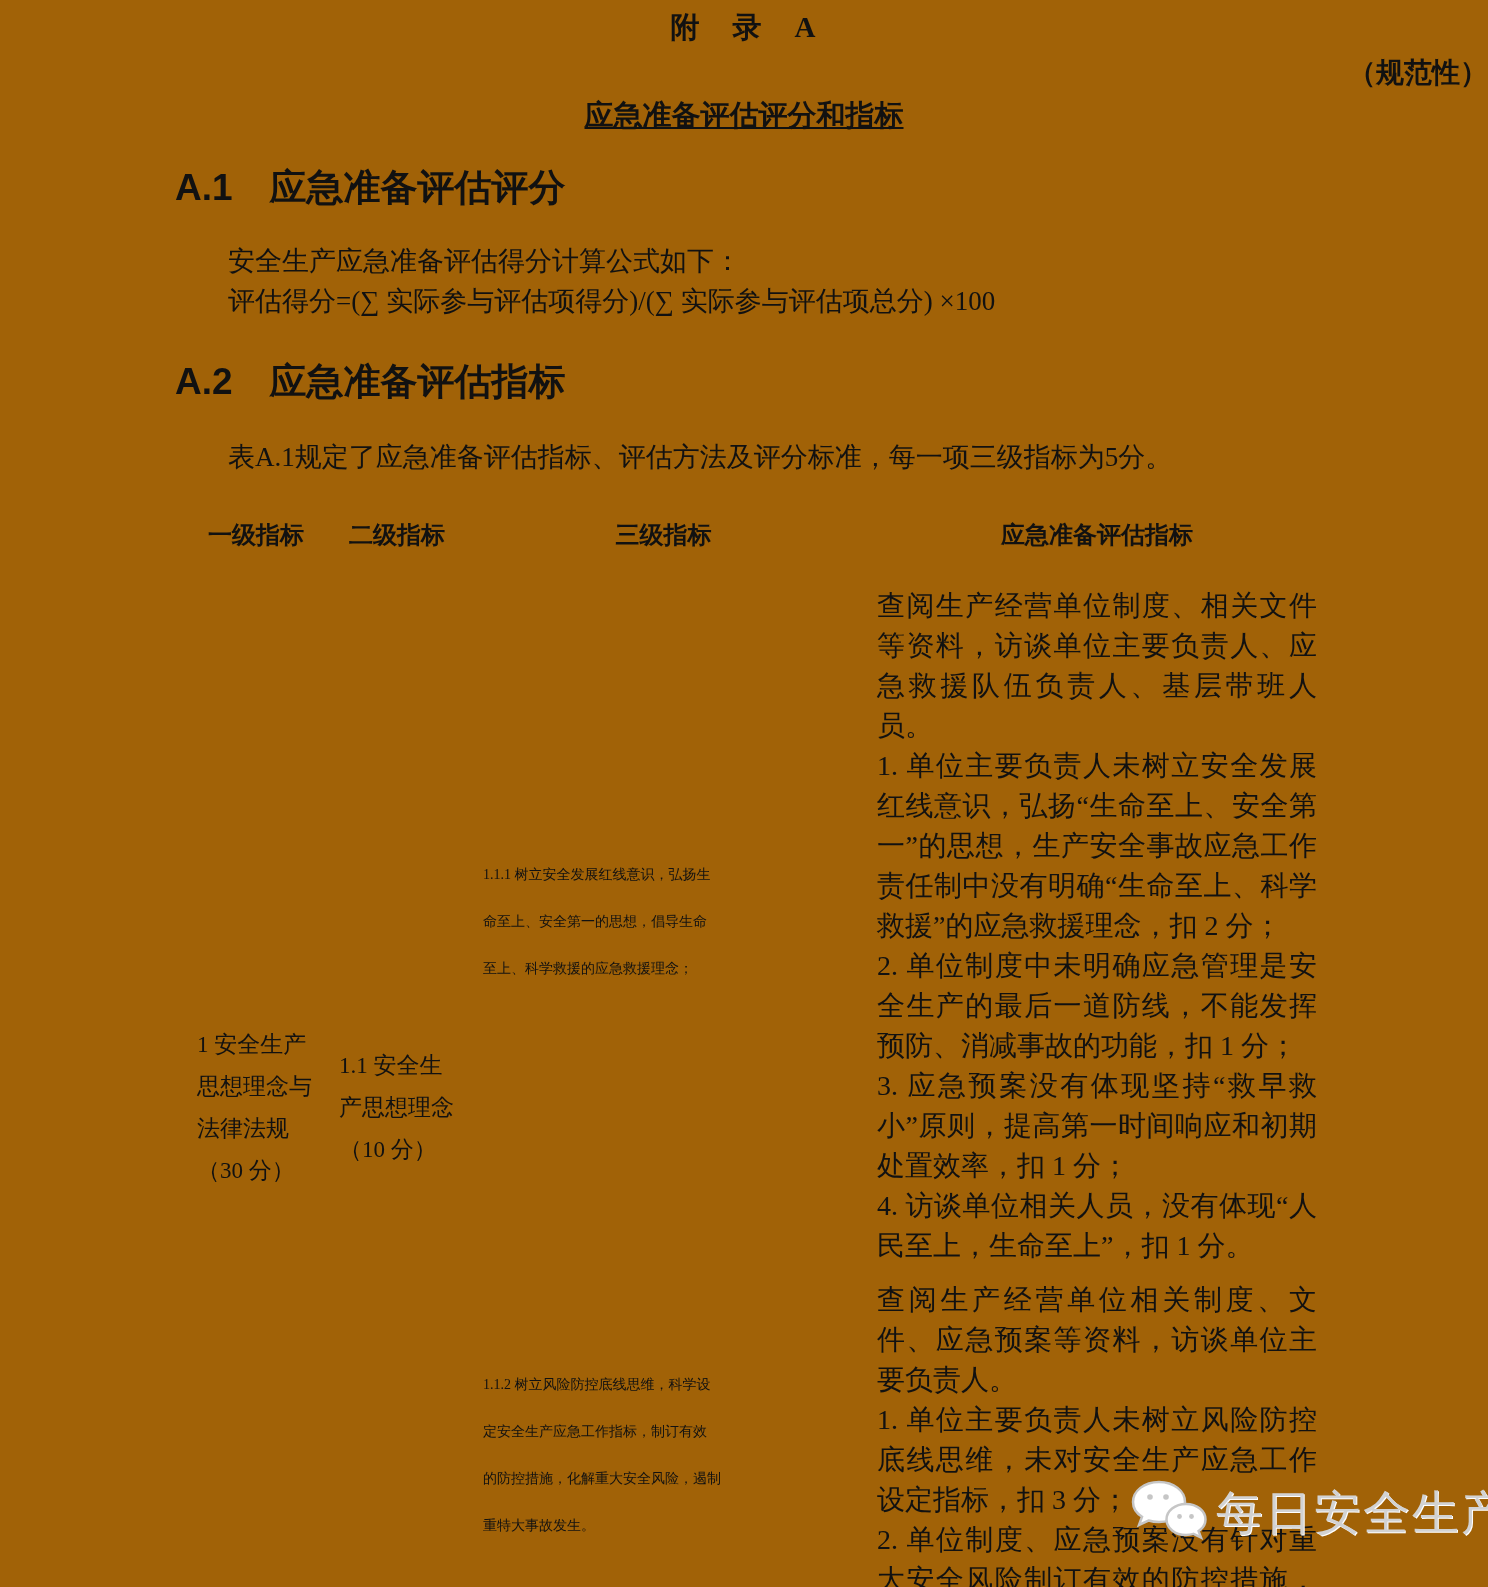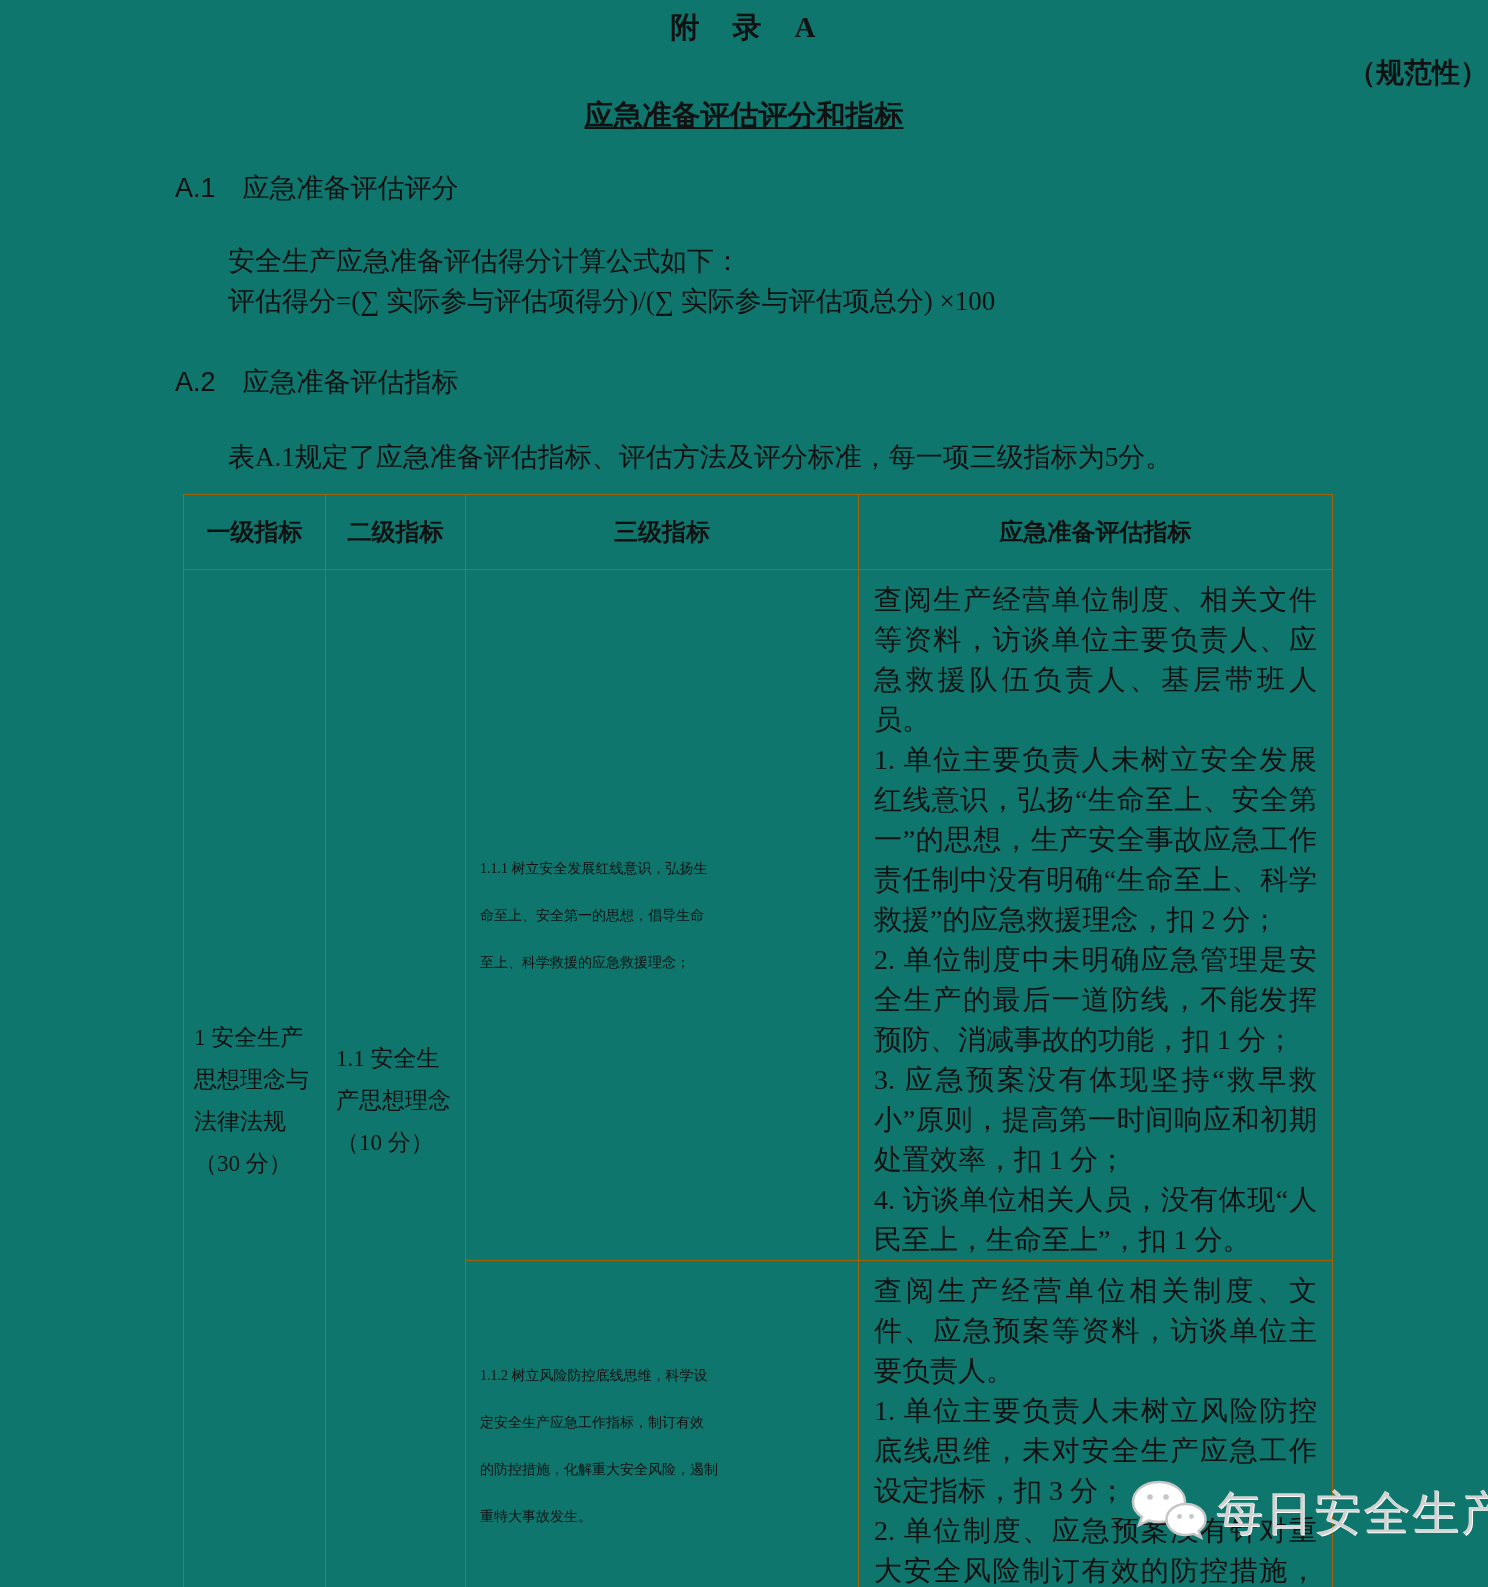--- a/index.html
+++ b/index.html
@@ -1,20 +1,20 @@
 <!DOCTYPE html>
 <html><head>
 <meta charset="utf-8">
 <style>
   html, body { margin: 0; padding: 0; background: #ffffff; }
   .page {
     position: relative;
     width: 1488px;
     height: 1587px;
-    background: #0f766e;
+    background: #a16207;
     color: #111111;
     font-family: "Liberation Serif", "DejaVu Serif", serif;
     overflow: hidden;
   }
   .heading-font { font-family: "Liberation Sans", "DejaVu Sans", sans-serif; }
 
   .doc-title1 {
     margin: 0; padding-top: 8px;
     text-align: center;
     font-size: 29px; font-weight: bold; line-height: 38px;
@@ -26,21 +26,21 @@
     font-size: 28px; font-weight: bold; line-height: 38px;
   }
   .doc-title3 {
     margin: 4px 0 0 0;
     text-align: center;
     font-size: 29px; font-weight: bold; line-height: 38px; text-decoration: underline;
   }
 
   .section-heading {
     margin: 0 0 0 175px;
-    font-size: 27px; font-weight: normal; line-height: 36px;
+    font-size: 37px; font-weight: bold; line-height: 36px;
   }
   .sh-a1 { margin-top: 36px; }
   .sh-a2 { margin-top: 46px; }
 
   .body-para {
     margin: 0 60px 0 228px;
     font-size: 27px; line-height: 34px;
   }
   .p-intro   { margin-top: 38px; }
   .p-formula { margin-top: 6px; }
@@ -52,21 +52,21 @@
     font-size: 26px; font-weight: bold; line-height: 34px;
   }
 
   table.eval-table {
     margin: 20px 0 0 183px;
     width: 1149px;
     border-collapse: collapse;
     table-layout: fixed;
   }
   .eval-table th, .eval-table td {
-    border: 1px solid #a16207;
+    border: 4px solid #a16207;
     background: transparent;
   }
   .eval-table th {
     height: 72px;
     font-size: 24px; font-weight: bold;
     text-align: center; vertical-align: middle;
     font-family: "Liberation Sans", "DejaVu Sans", sans-serif;
   }
   td.cell-level1, td.cell-level2 {
     vertical-align: middle;

